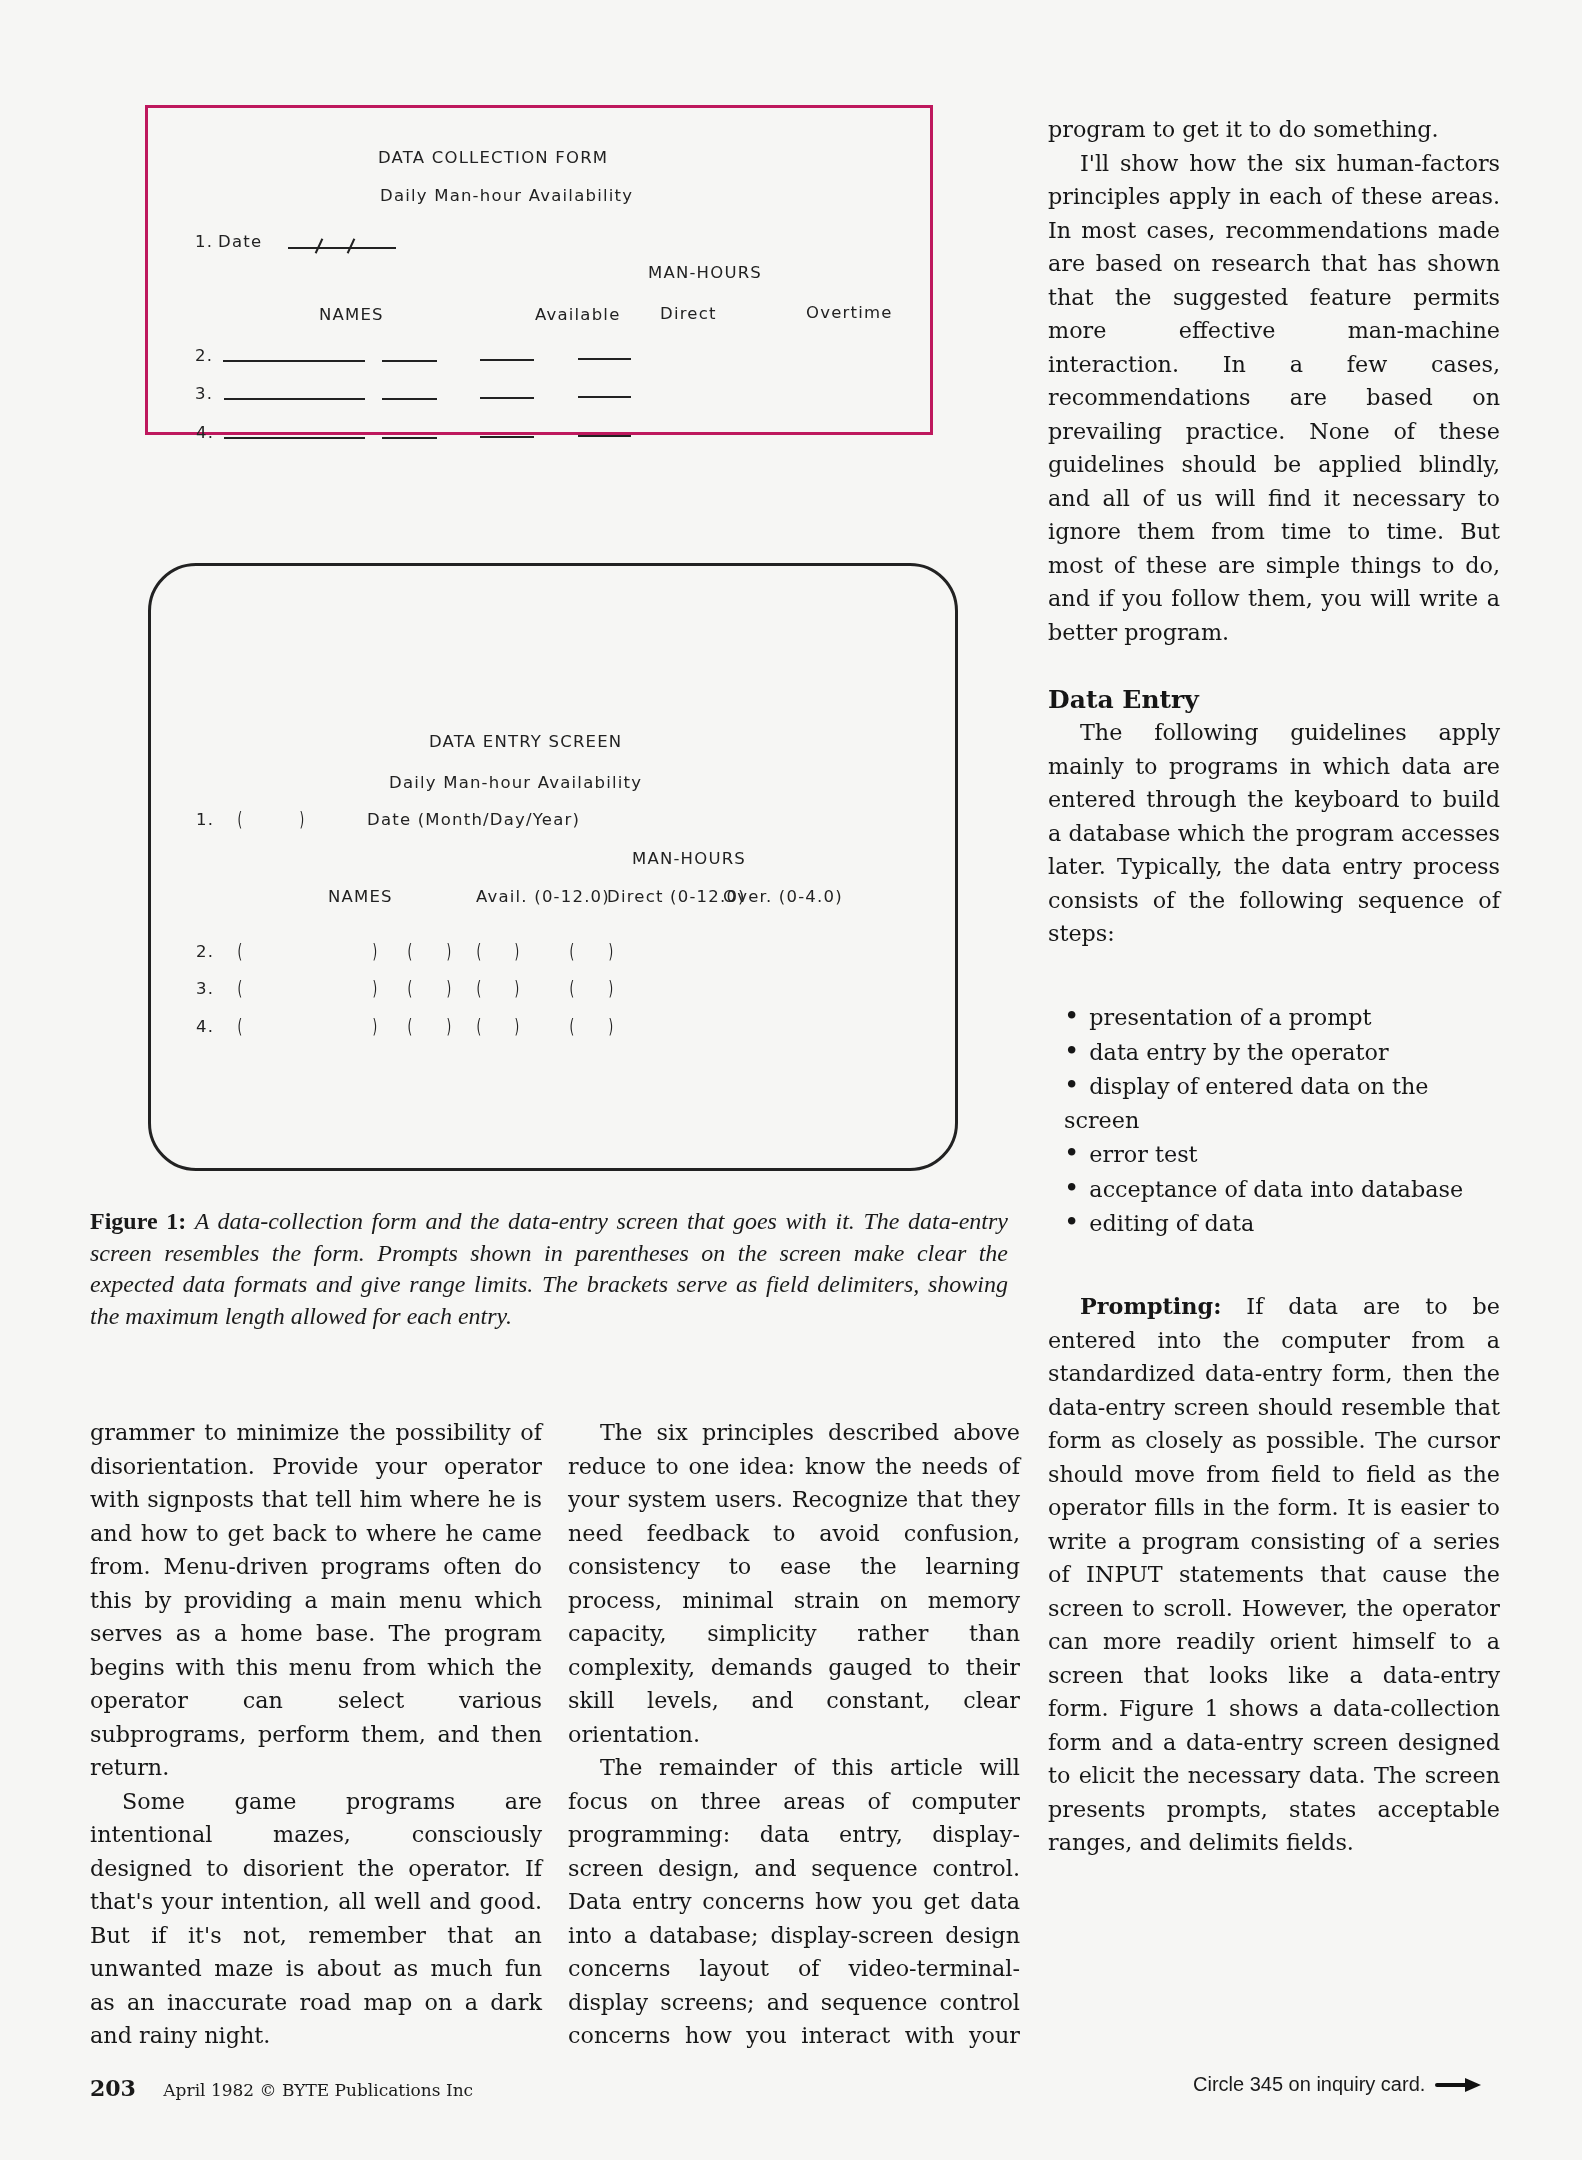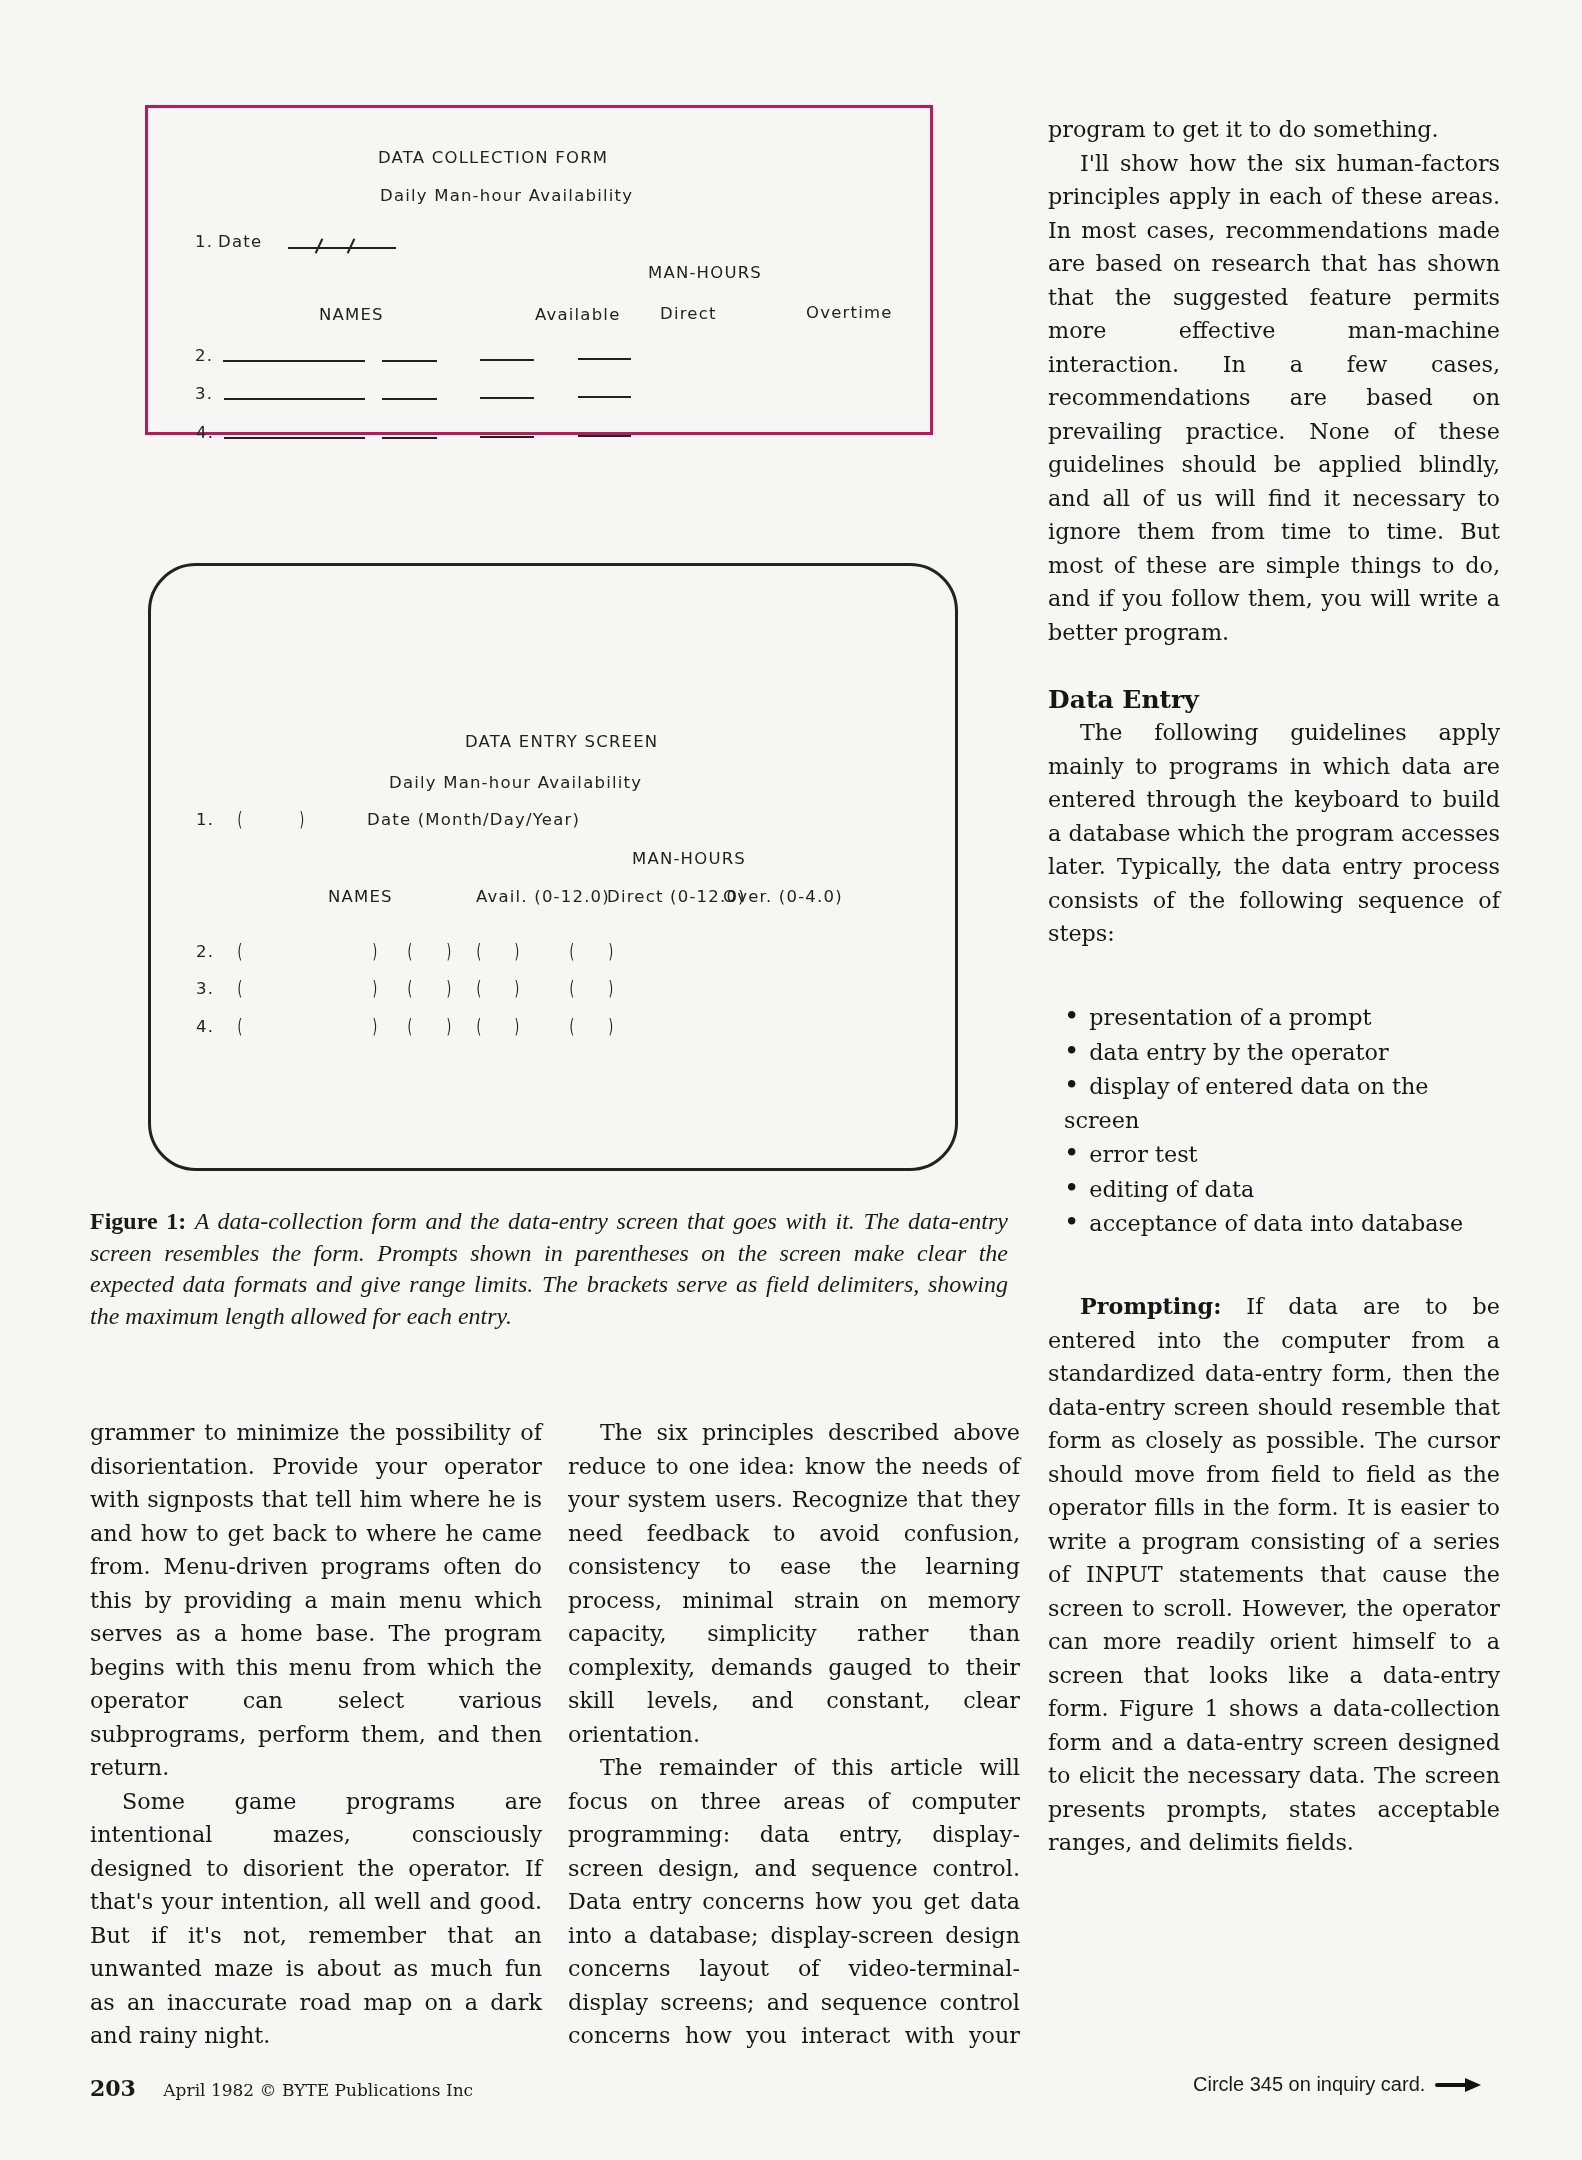--- a/index.html
+++ b/index.html
@@ -68,21 +68,21 @@
   <div class="uline" style="left:430px; top:288px; width:53px;"></div>
 
   <div class="abs fig" style="left:48px; top:315px;">4.</div>
   <div class="uline" style="left:76px; top:329px; width:141px;"></div>
   <div class="uline" style="left:234px; top:329px; width:55px;"></div>
   <div class="uline" style="left:332px; top:328px; width:54px;"></div>
   <div class="uline" style="left:430px; top:327px; width:53px;"></div>
 </div>
 
 <div id="screen-box" class="abs">
-  <div class="abs fig" style="left:278px; top:166px;margin-left:36px;">DATA ENTRY SCREEN</div>
+  <div class="abs fig" style="left:278px; top:166px;">DATA ENTRY SCREEN</div>
   <div class="abs fig" style="left:238px; top:207px;">Daily Man-hour Availability</div>
 
   <div class="abs fig" style="left:45px; top:244px;">1.</div>
   <span class="brk" style="left:85px; top:241px;">(</span>
   <span class="brk" style="left:147px; top:241px;">)</span>
   <div class="abs fig" style="left:216px; top:244px;">Date (Month/Day/Year)</div>
 
   <div class="abs fig" style="left:481px; top:283px;">MAN-HOURS</div>
   <div class="abs fig" style="left:177px; top:321px;">NAMES</div>
   <div class="abs fig" style="left:325px; top:321px;">Avail. (0-12.0)</div>
@@ -140,22 +140,22 @@
   <p class="ind">I'll show how the six human-factors principles apply in each of these areas. In most cases, recommendations made are based on research that has shown that the suggested feature permits more effective man-machine interaction. In a few cases, recommendations are based on prevailing practice. None of these guidelines should be applied blindly, and all of us will find it necessary to ignore them from time to time. But most of these are simple things to do, and if you follow them, you will write a better program.</p>
   <div class="gap"></div>
   <h3>Data Entry</h3>
   <p class="ind">The following guidelines apply mainly to programs in which data are entered through the keyboard to build a database which the program accesses later. Typically, the data entry process consists of the following sequence of steps:</p>
   <div class="gap"></div>
   <ul id="steps-list">
       <li><span style="font-size: 26px; margin-right: 10px;">•</span><span>presentation of a prompt</span></li>
       <li><span style="font-size: 26px; margin-right: 10px;">•</span><span>data entry by the operator</span></li>
       <li><span style="font-size: 26px; margin-right: 10px;">•</span><span>display of entered data on the screen</span></li>
       <li><span style="font-size: 26px; margin-right: 10px;">•</span><span>error test</span></li>
+      <li><span style="font-size: 26px; margin-right: 10px;">•</span><span>acceptance of data into database</span></li>
       <li><span style="font-size: 26px; margin-right: 10px;">•</span><span>editing of data</span></li>
-      <li><span style="font-size: 26px; margin-right: 10px;">•</span><span>acceptance of data into database</span></li>
     </ul>
   <div class="gap"></div>
   <p class="ind"><b>Prompting:</b> <span>If data are to be entered into the computer from a standardized data-entry form, then the data-entry screen should resemble that form as closely as possible. The cursor should move from field to field as the operator fills in the form. It is easier to write a program consisting of a series of INPUT statements that cause the screen to scroll. However, the operator can more readily orient himself to a screen that looks like a data-entry form. Figure 1 shows a data-collection form and a data-entry screen designed to elicit the necessary data. The screen presents prompts, states acceptable ranges, and delimits fields.</span></p>
 </div>
 
 <div id="footer-left" class="abs">
   <span class="pg">203</span>
   <span>April 1982 © BYTE Publications Inc</span>
 </div>
 <div id="footer-right" class="abs">

